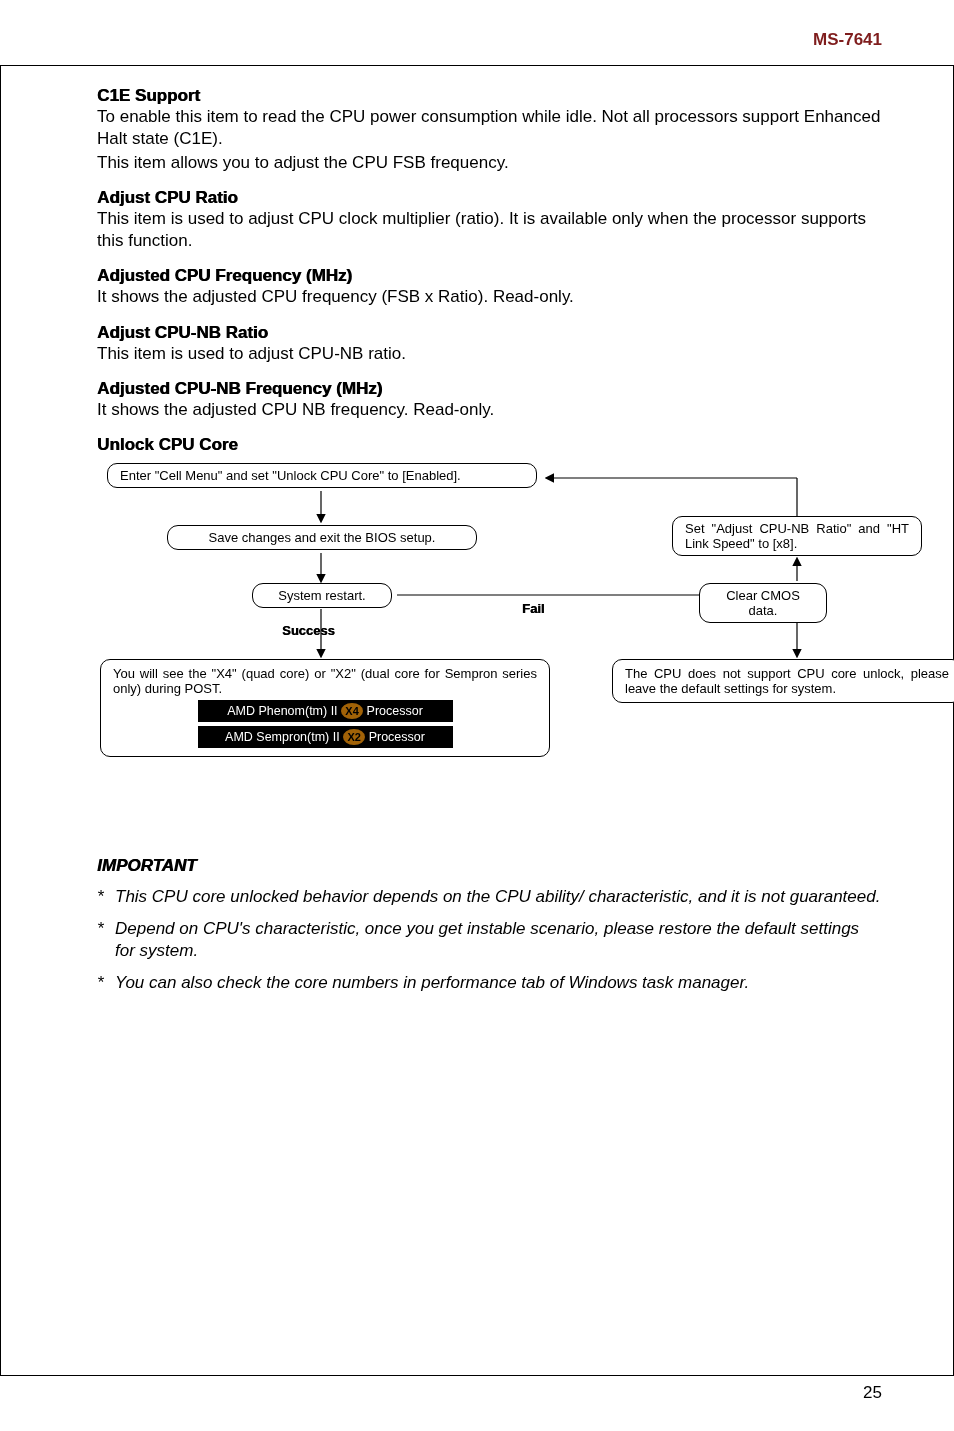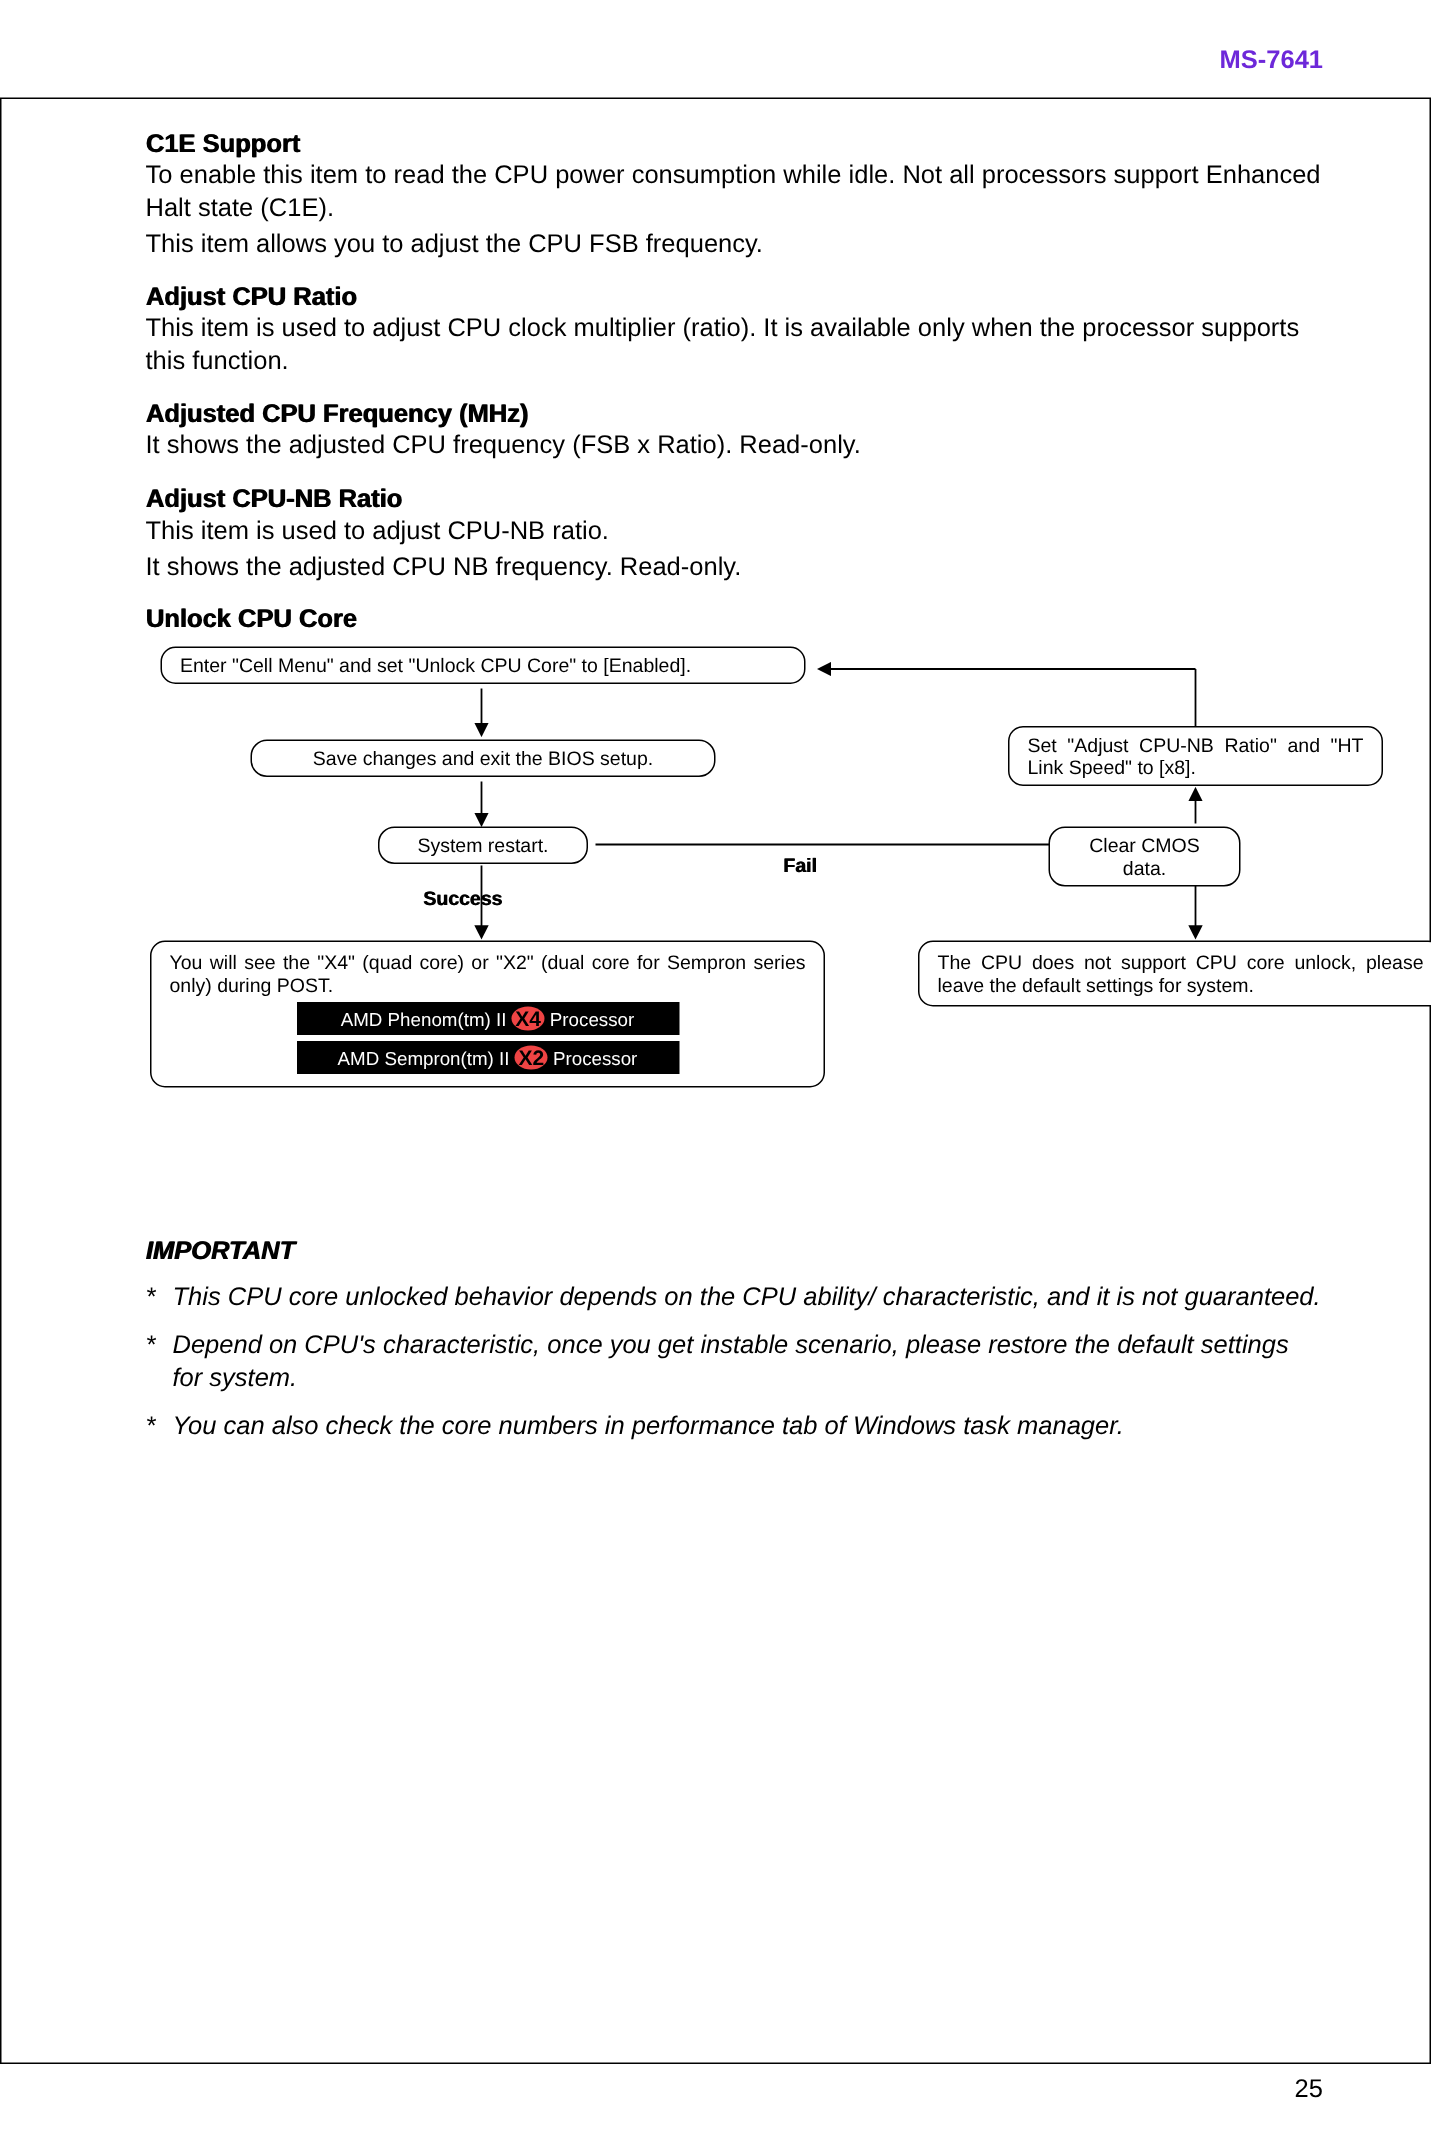--- a/index.html
+++ b/index.html
@@ -18,21 +18,21 @@
     left: 0;
     right: 0;
     top: 65px;
     bottom: 55px;
     padding: 20px 72px 20px 96px;
   }
   .header-right {
     position: absolute;
     top: 30px;
     right: 72px;
-    color: #6d28d9;
+    color: #7f1d1d;
     font-weight: bold;
     font-size: 17px;
   }
   .footer-right {
     position: absolute;
     bottom: 28px;
     right: 72px;
     font-size: 17px;
   }
   .section-title {
@@ -89,28 +89,28 @@
     color: #fff;
     font-size: 12.5px;
     text-align: center;
     padding: 3px 10px;
     margin: 4px auto 0 auto;
     width: 255px;
     position: relative;
   }
   .circle {
     display: inline-block;
-    background: #ef4444;
+    background: #a16207;
     color: #000;
     border-radius: 50%;
     width: 22px;
     height: 16px;
     line-height: 16px;
     font-weight: bold;
-    font-size: 14px;
+    font-size: 11px;
     text-align: center;
   }
   .flow-label {
     position: absolute;
     font-size: 13px;
     font-weight: bold;
     text-shadow: 0.5px 0 0 #000;
   }
 </style>
 </head>
@@ -127,20 +127,21 @@
 
   <div class="section-title">Adjust CPU Ratio</div>
   <div class="body-text">This item is used to adjust CPU clock multiplier (ratio). It is available only when the processor supports this function.</div>
 
   <div class="section-title">Adjusted CPU Frequency (MHz)</div>
   <div class="body-text">It shows the adjusted CPU frequency (FSB x Ratio). Read-only.</div>
 
   <div class="section-title">Adjust CPU-NB Ratio</div>
   <div class="body-text">This item is used to adjust CPU-NB ratio.</div>
 
+  <div class="section-title">Adjusted CPU-NB Frequency (MHz)</div>
   <div class="body-text">It shows the adjusted CPU NB frequency. Read-only.</div>
 
   <div class="section-title">Unlock CPU Core</div>
 
   <div class="flow">
 
     <svg class="lines">
       <defs>
         <marker id="ah" markerWidth="8" markerHeight="8" refX="6" refY="4" orient="auto">
           <path d="M0,0 L8,4 L0,8 Z" fill="#000"></path>

